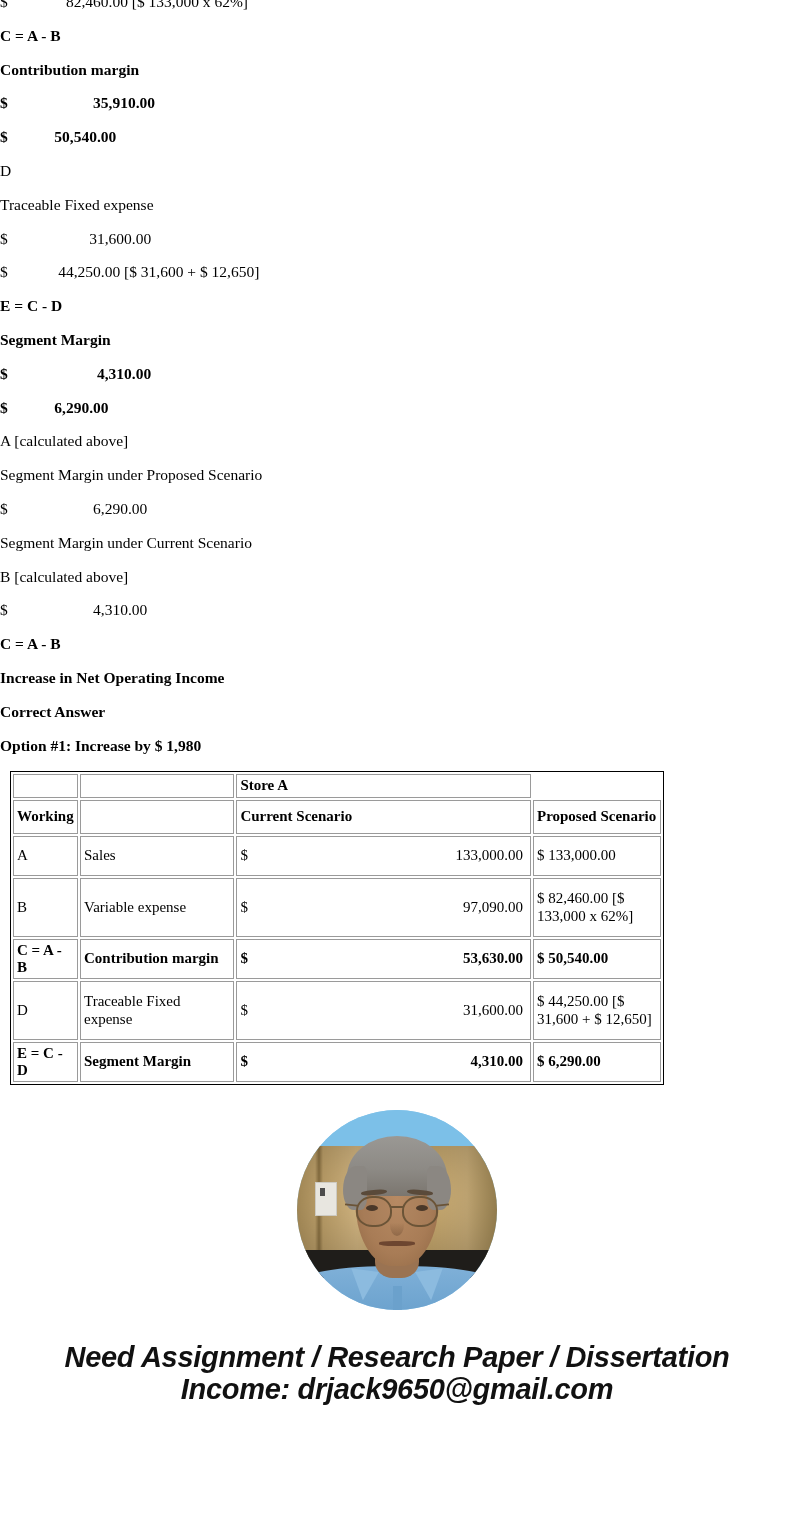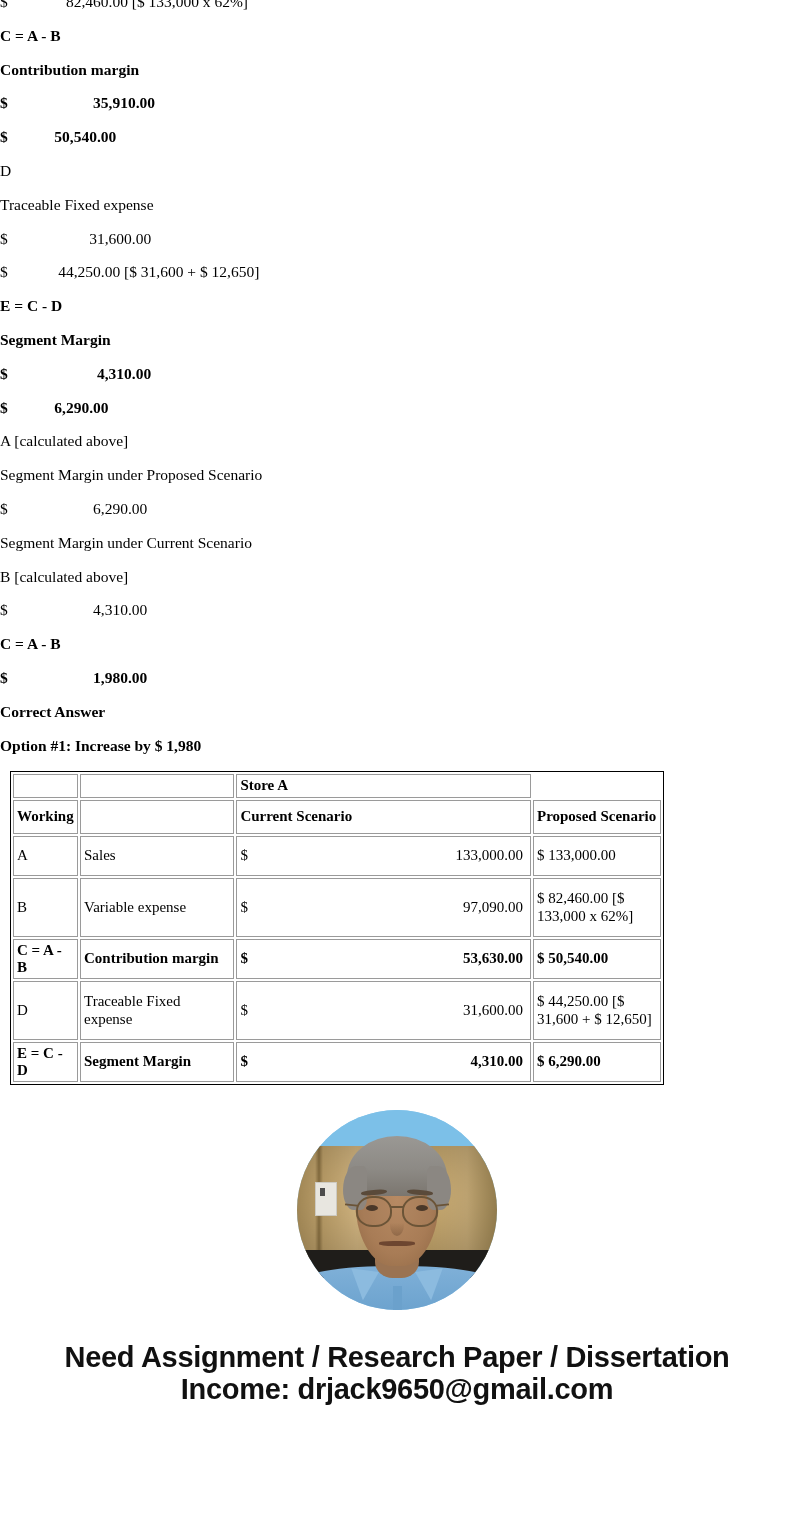--- a/index.html
+++ b/index.html
@@ -240,20 +240,21 @@
 
   
   .promo {
     margin-top: 32px;
     text-align: center;
     font-family: "Liberation Sans", "DejaVu Sans", sans-serif;
     font-weight: bold;
     color: #111111;
     line-height: 1.08;
     padding: 0 14px;
+    font-style: italic;
   }
   .promo .l1 { font-size: 29px; letter-spacing: -0.3px; }
   .promo .l2 { font-size: 29px; letter-spacing: -0.3px; }
   .promo .l3 { font-size: 29px; letter-spacing: -0.3px; }
 </style>
 </head>
 <body>
 
 <div class="doc-body">
   <p class="line first">$               82,460.00 [$ 133,000 x 62%]</p>
@@ -269,21 +270,21 @@
   <p class="line b">Segment Margin</p>
   <p class="line b">$                       4,310.00</p>
   <p class="line b">$            6,290.00</p>
   <p class="line">A [calculated above]</p>
   <p class="line">Segment Margin under Proposed Scenario</p>
   <p class="line">$                      6,290.00</p>
   <p class="line">Segment Margin under Current Scenario</p>
   <p class="line">B [calculated above]</p>
   <p class="line">$                      4,310.00</p>
   <p class="line b">C = A - B</p>
-  <p class="line b">$                      1,980.00</p>
+  <p class="line b">Increase in Net Operating Income</p>
   <p class="line b">Correct Answer</p>
   <p class="line b">Option #1: Increase by $ 1,980</p>
 </div>
 
 <div class="tbl-wrap">
   <table class="scenario">
     <colgroup>
       <col class="c-work">
         <col class="c-label">
         <col class="c-cur">

